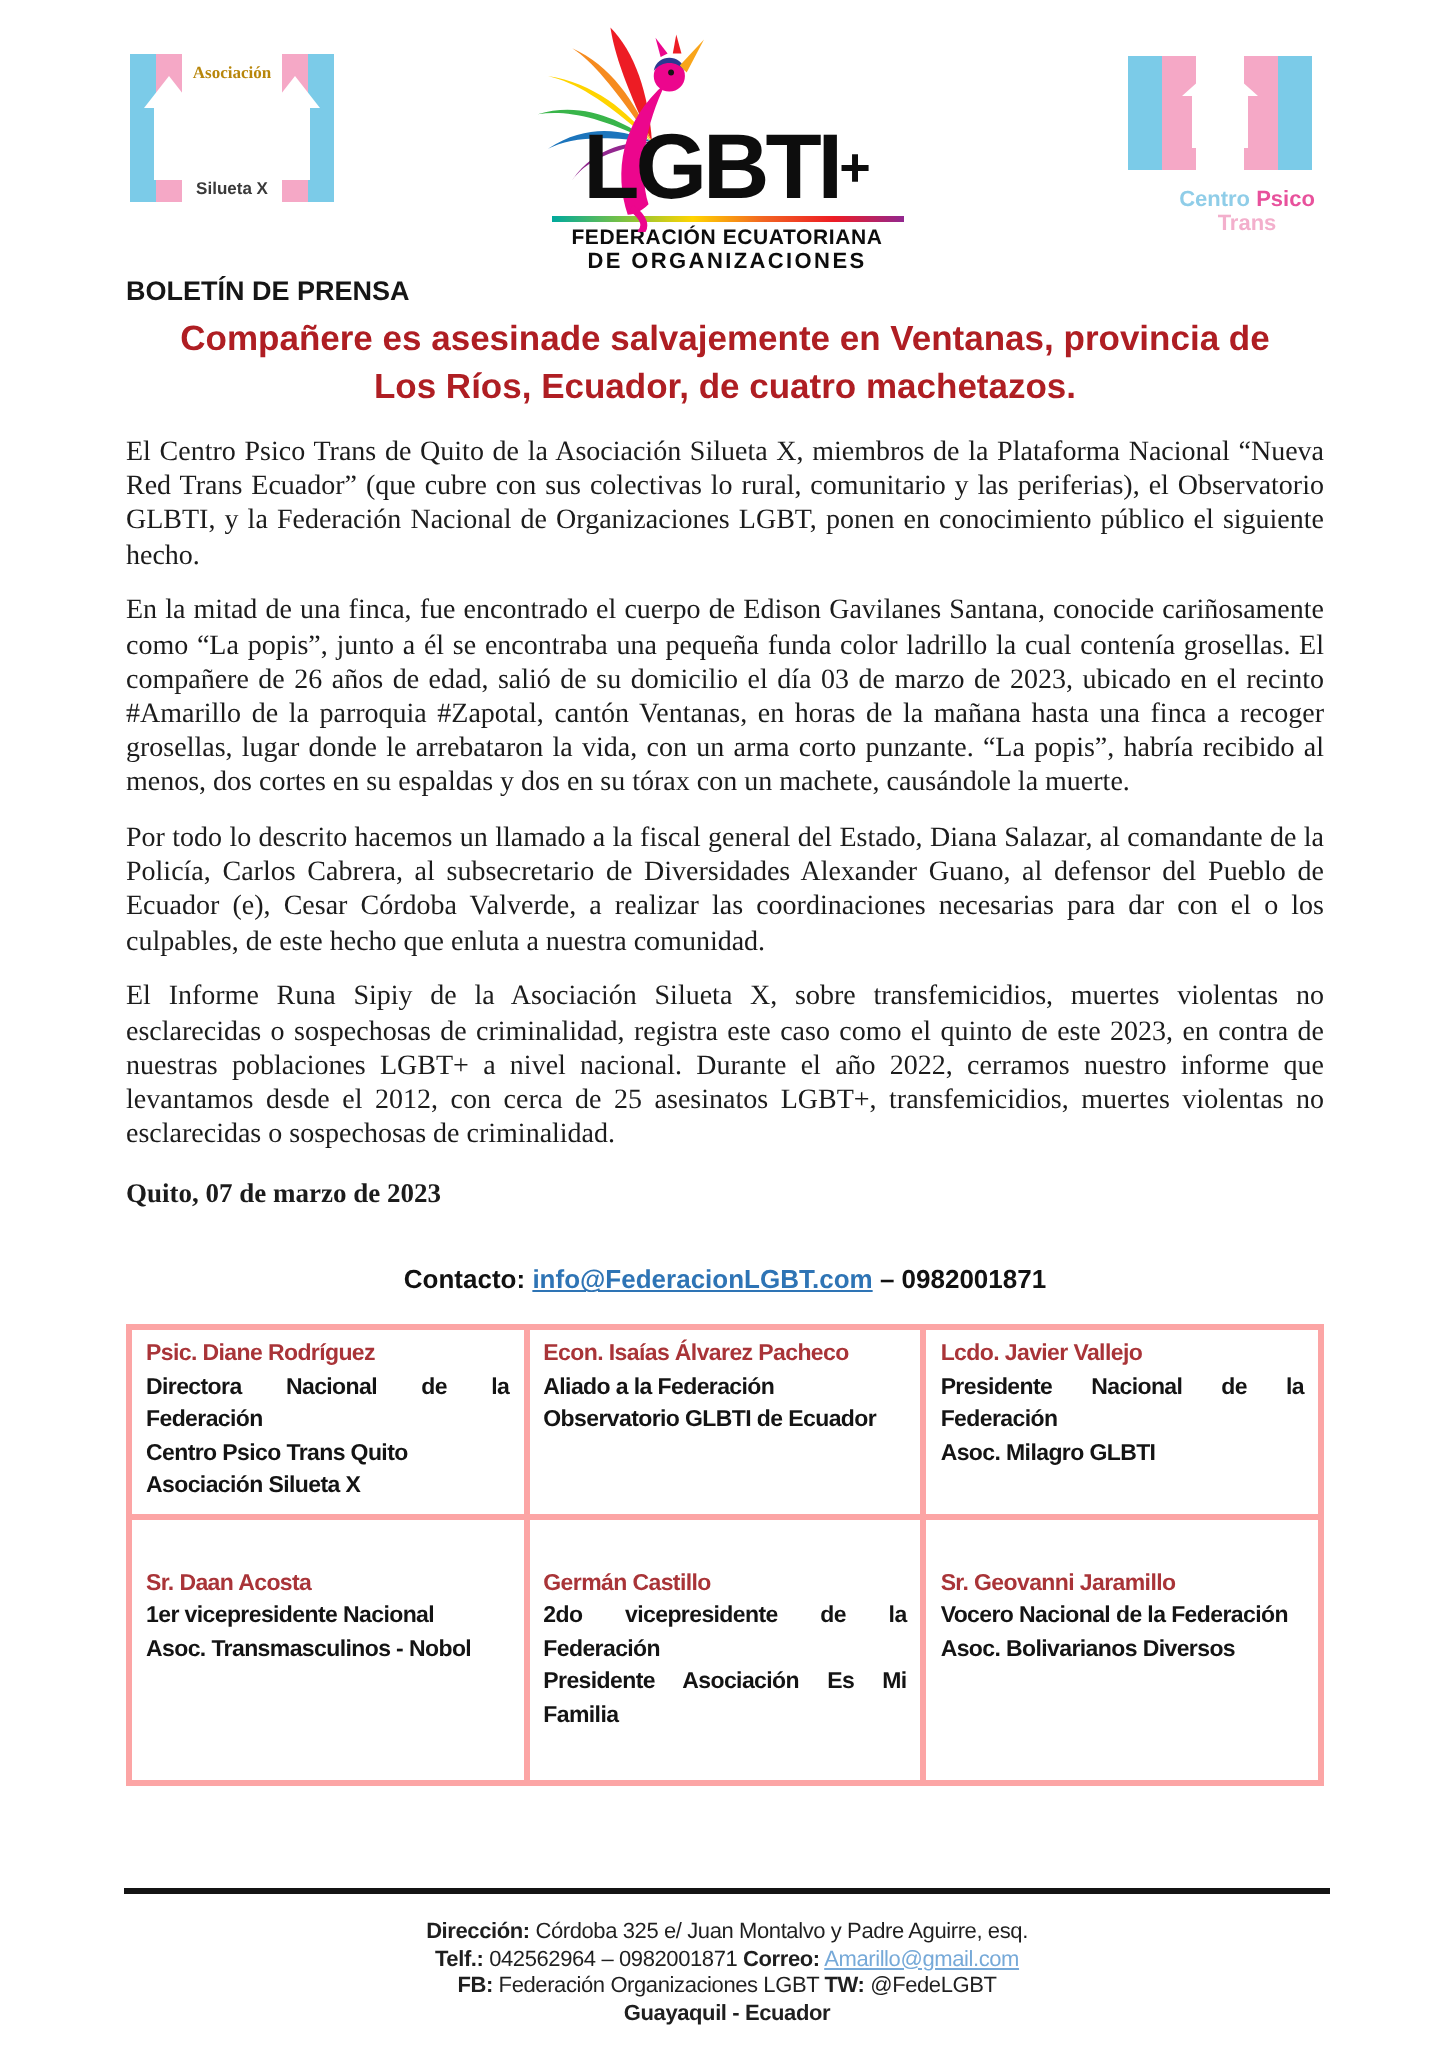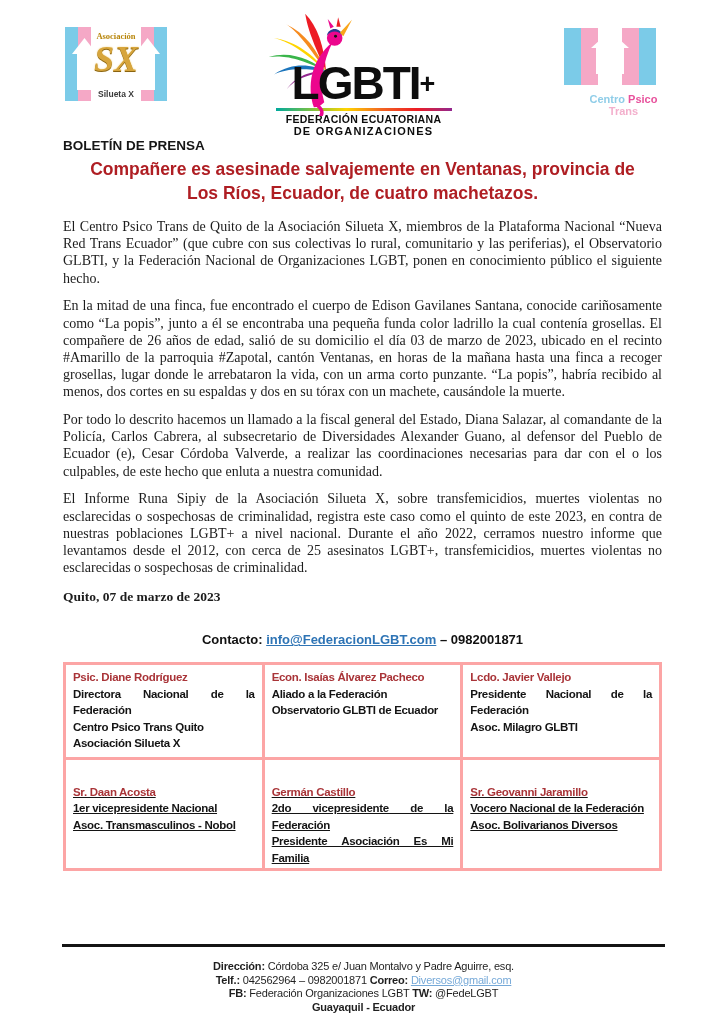--- a/index.html
+++ b/index.html
@@ -56,21 +56,21 @@
 
   
   table.signatories {
     width:100%; margin-top:15px;
     border-collapse:collapse; table-layout:fixed;
     font-family:"Liberation Sans",sans-serif;
     font-size:11.5px; font-weight:bold; letter-spacing:-0.3px; line-height:16.5px;
     color:#141414;
   }
   table.signatories td { border:3px solid #fca5a5; vertical-align:top; padding:4px 7px 5px 7px; text-align:justify; }
-  table.signatories tr.r2 td { padding-top:24px; padding-bottom:2px;text-decoration:underline; }
+  table.signatories tr.r2 td { padding-top:24px; padding-bottom:24px; }
   .sig-name { color:var(--name-red,#a93438); }
 
   
   .doc-footer {
     position:absolute; left:62px; right:59px; top:944px;
     border-top:3px solid #141414;
     padding-top:13px;
     text-align:center;
     font-family:"Liberation Sans",sans-serif;
     font-size:11px; line-height:13.6px; letter-spacing:-0.2px; color:#1f1f1f;
@@ -90,21 +90,20 @@
       <div class="logo-sx">
         <svg width="106" height="80" viewBox="0 0 106 80">
           <rect x="2" y="3" width="13" height="74" fill="#7bcbe8"></rect>
           <rect x="15" y="3" width="13" height="74" fill="#f5a8c6"></rect>
           <polygon points="9,30 21.5,14 34,30 29,30 29,66 14,66 14,30" fill="#ffffff"></polygon>
           <rect x="78" y="3" width="13" height="74" fill="#f5a8c6"></rect>
           <rect x="91" y="3" width="13" height="74" fill="#7bcbe8"></rect>
           <polygon points="72,30 84.5,14 97,30 92,30 92,66 77,66 77,30" fill="#ffffff"></polygon>
         </svg>
         <div class="asoc">Asociación</div>
-        <div class="sx">SX</div>
         <div class="silx">Silueta X</div>
       </div>
 
       <div class="logo-center">
         <svg class="bird" width="96" height="104" viewBox="0 0 110 120">
           <path d="M70 68 C52 30 48 14 46 2 C60 16 68 40 70 68Z" fill="#ed1c24"></path>
           <path d="M70 68 C46 34 36 22 24 14 C46 24 60 44 70 68Z" fill="#f68b1f"></path>
           <path d="M70 68 C40 42 26 34 10 30 C36 34 56 50 70 68Z" fill="#ffd400"></path>
           <path d="M70 68 C36 52 20 50 4 52 C30 44 54 56 70 68Z" fill="#39b54a"></path>
           <path d="M70 68 C38 64 22 66 10 72 C34 56 56 62 70 68Z" fill="#1c75bc"></path>
@@ -190,17 +189,17 @@
           <div>Vocero Nacional de la Federación</div>
           <div>Asoc. Bolivarianos Diversos</div>
         </td>
       </tr>
     </tbody>
       </table>
   </div>
 
   <div class="doc-footer">
     <div><b>Dirección:</b><span> Córdoba 325 e/ Juan Montalvo y Padre Aguirre, esq.</span></div>
-    <div><b>Telf.:</b><span> 042562964 – 0982001871 </span><b>Correo:</b> <a class="footer-link">Diversos@gmail.com</a></div>
+    <div><b>Telf.:</b><span> 042562964 – 0982001871 </span><b>Correo:</b> <a class="footer-link">Amarillo@gmail.com</a></div>
     <div><b>FB:</b><span> Federación Organizaciones LGBT </span><b>TW:</b><span> @FedeLGBT</span></div>
     <div class="footer-city">Guayaquil - Ecuador</div>
   </div>
 </div>
 
 </body></html>

